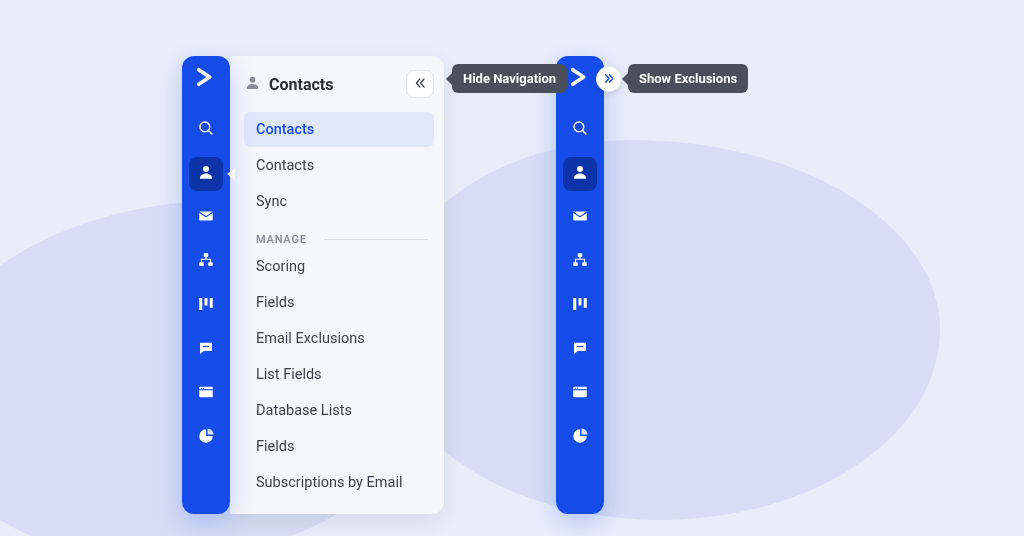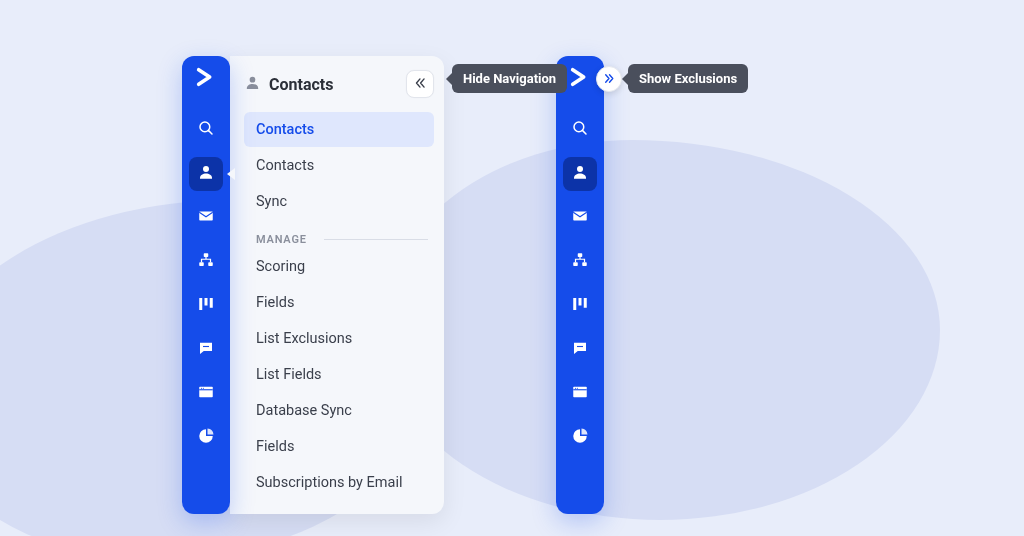--- a/index.html
+++ b/index.html
@@ -260,23 +260,23 @@
     <div class="sub-item"><span>Contacts</span></div>
     <div class="sub-item"><span>Sync</span></div>
 
     <div class="sub-section">
       <span class="sub-section-label">MANAGE</span>
       <span class="sub-section-line"></span>
     </div>
 
     <div class="sub-item"><span>Scoring</span></div>
     <div class="sub-item"><span>Fields</span></div>
-    <div class="sub-item"><span>List Exclusions</span></div>
+    <div class="sub-item"><span>Email Exclusions</span></div>
     <div class="sub-item"><span>List Fields</span></div>
-    <div class="sub-item"><span>Database Sync</span></div>
+    <div class="sub-item"><span>Database Lists</span></div>
     <div class="sub-item"><span>Fields</span></div>
     <div class="sub-item"><span>Subscriptions by Email</span></div>
   </div>
 
   <div class="tooltip tooltip-a"><span>Hide Navigation</span></div>
 </div>
 
 <div class="scene scene-b">
 
   <div class="rail rail-b">

